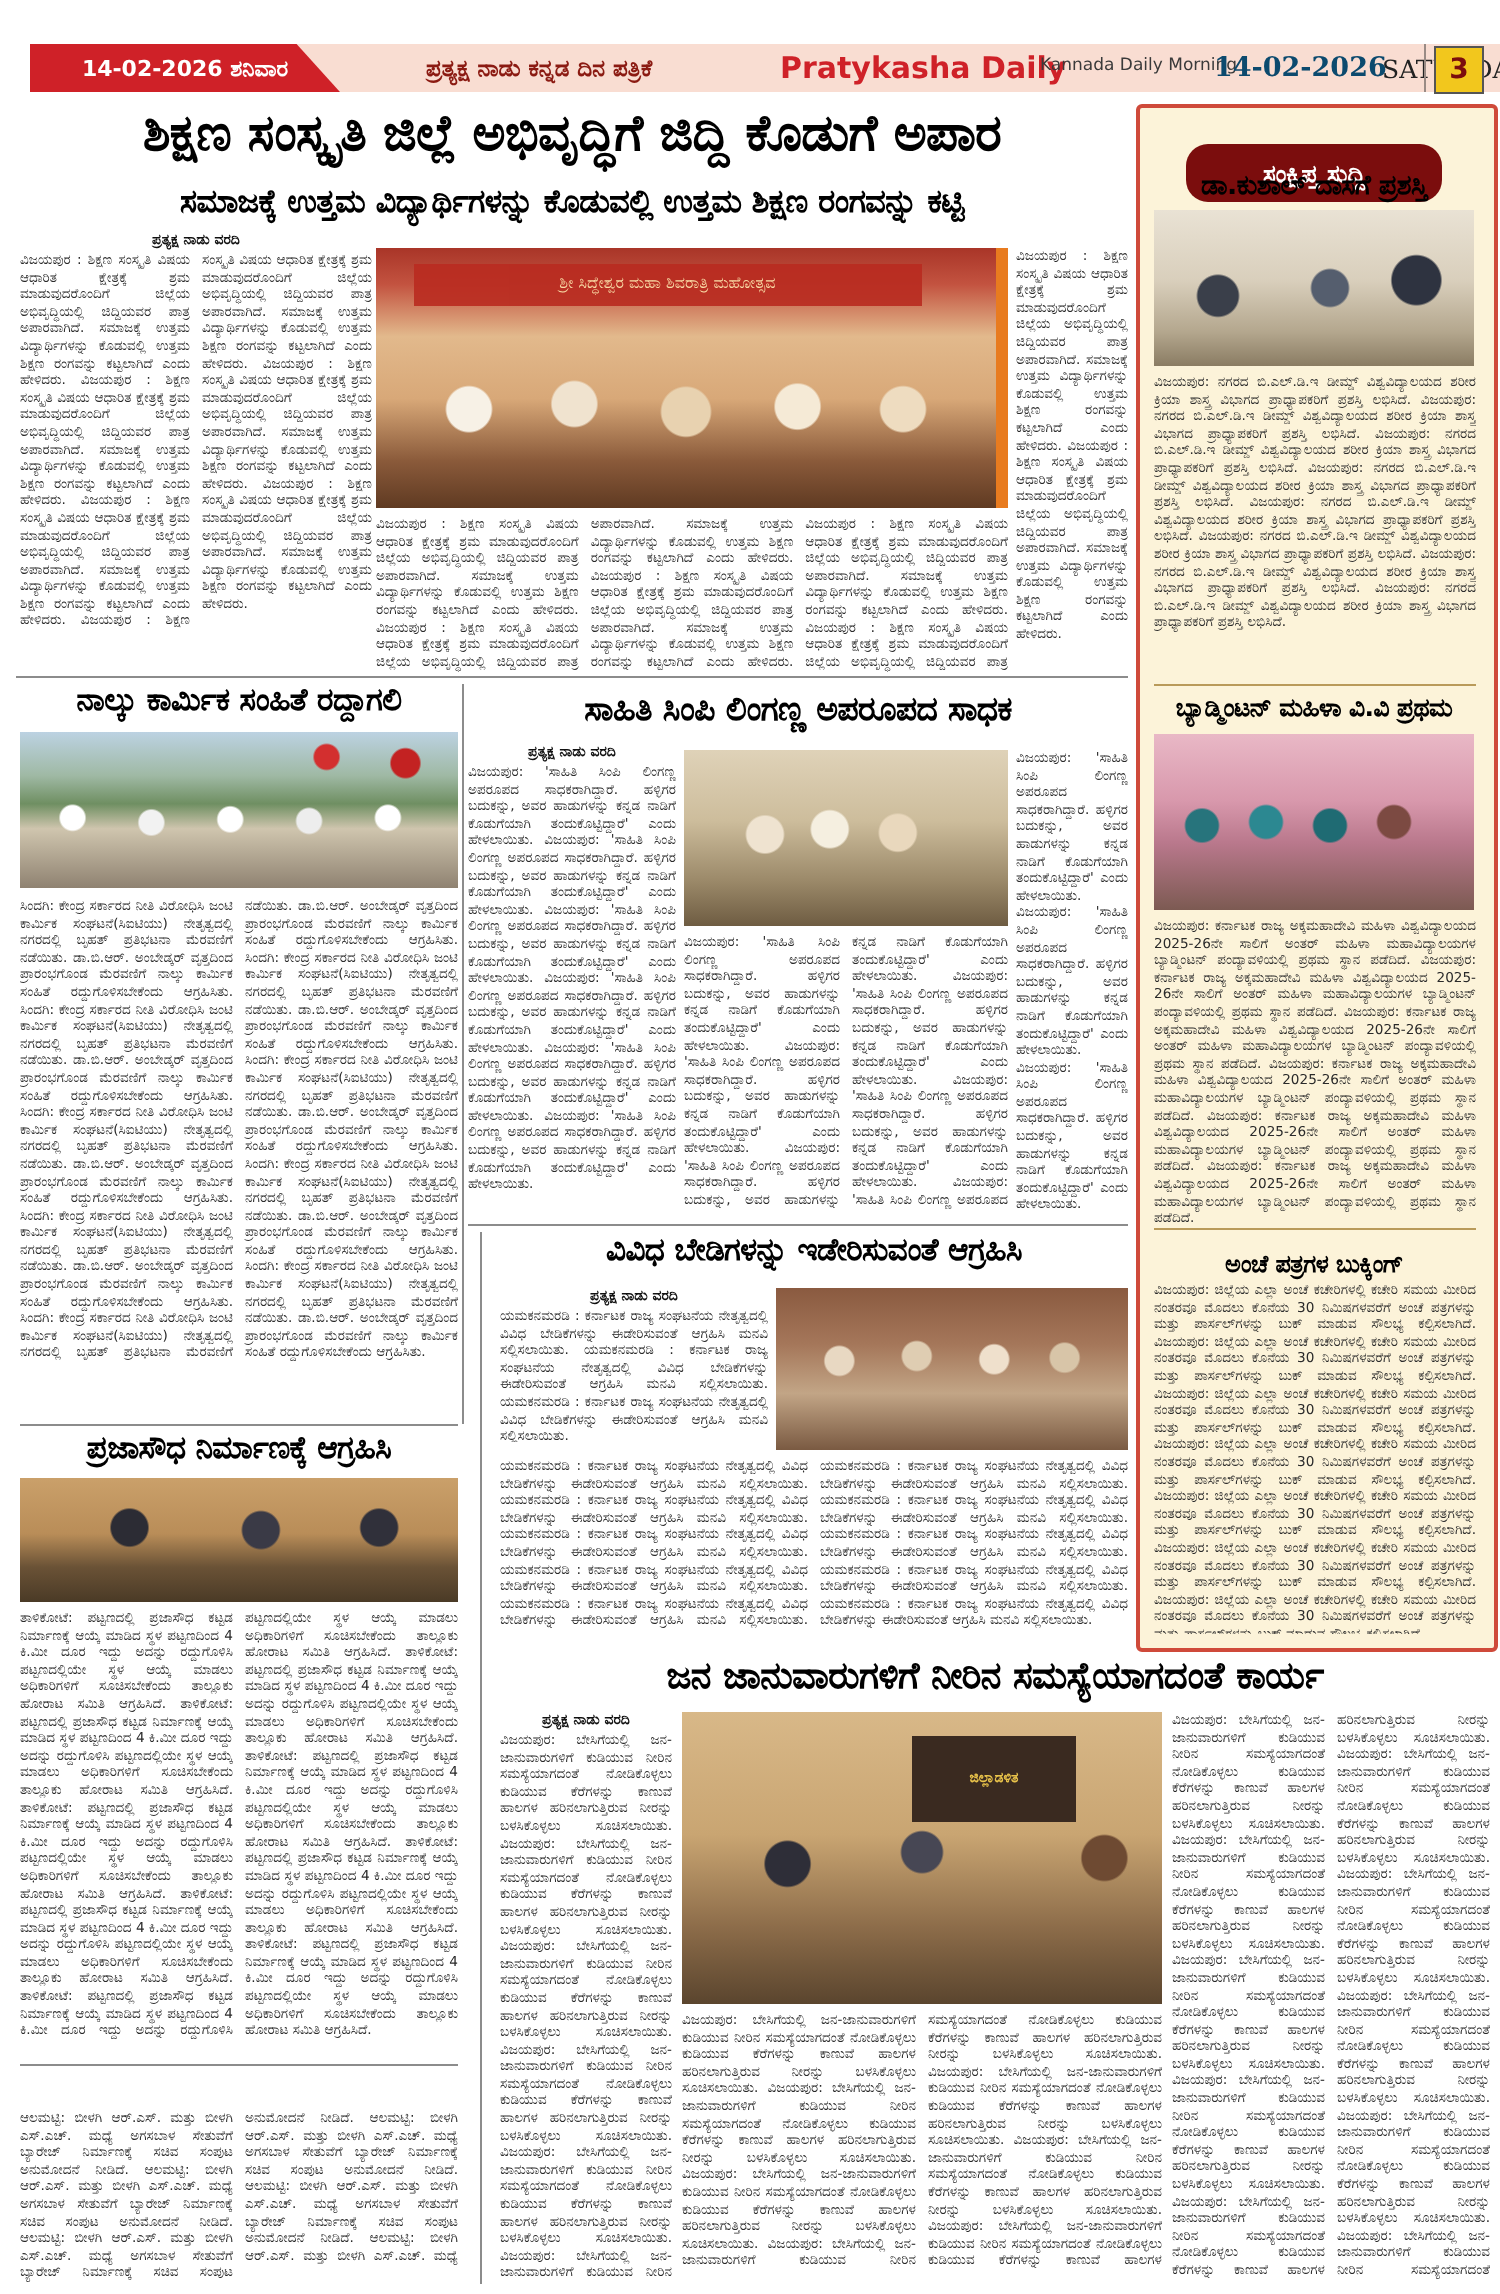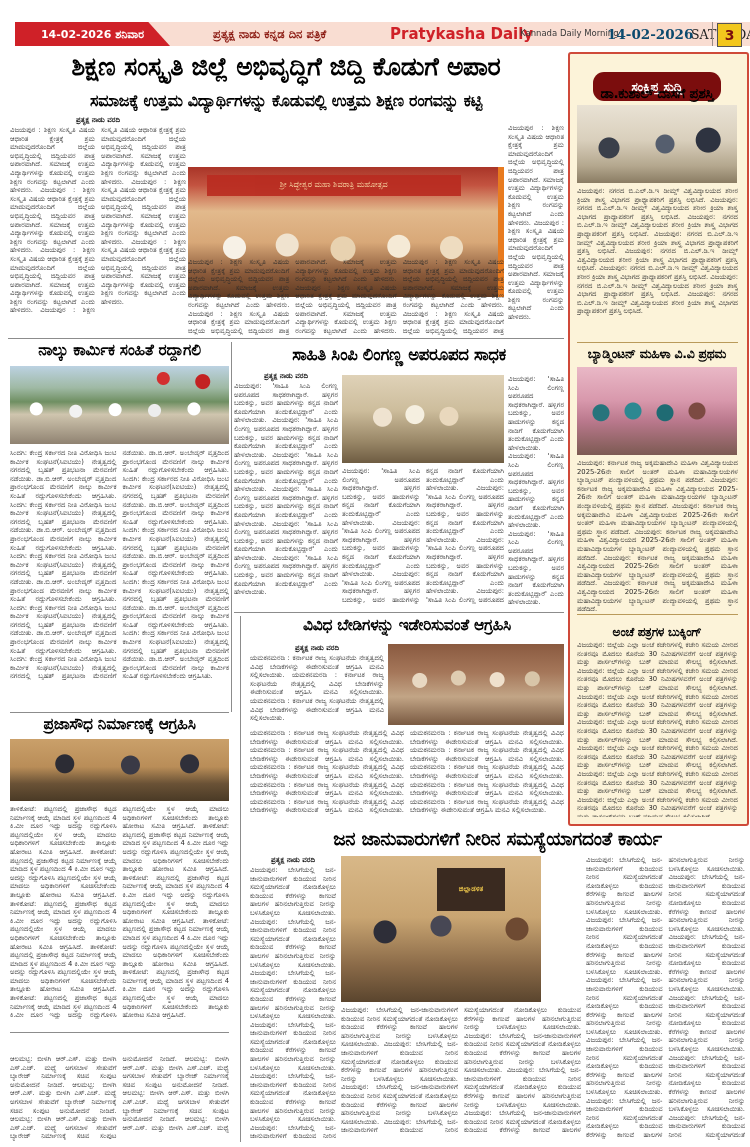--- a/index.html
+++ b/index.html
@@ -30,21 +30,21 @@
   .rule-v{background:#8c8c8c;width:1px;}
   
   .photo{overflow:hidden;position:absolute;}
   .ph-main{background:
       radial-gradient(circle at 15% 62%, #f7f1e6 0 11px, transparent 12px),
       radial-gradient(circle at 32% 60%, #f0e3cf 0 11px, transparent 12px),
       radial-gradient(circle at 50% 63%, #e8d2b0 0 12px, transparent 13px),
       radial-gradient(circle at 68% 61%, #f5ead6 0 11px, transparent 12px),
       radial-gradient(circle at 85% 62%, #eedcc0 0 11px, transparent 12px),
       linear-gradient(180deg,#a93528 0%,#c35340 14%,#e2b98c 34%,#d8a878 58%,#8a5a3a 82%,#5f3a22 100%);
-      border-right:6px solid #e87b1f;margin-top:43px;}
+      border-right:6px solid #e87b1f;}
   .ph-banner{position:absolute;left:6%;top:6%;width:82%;height:16%;background:#b92b20;color:#ffe9b0;
       font-size:8px;display:flex;align-items:center;justify-content:center;overflow:hidden;opacity:.9;}
   .ph-protest{background:
       radial-gradient(circle at 12% 55%, #ffffff 0 6px, transparent 7px),
       radial-gradient(circle at 30% 58%, #f2f2f2 0 6px, transparent 7px),
       radial-gradient(circle at 48% 56%, #ffffff 0 6px, transparent 7px),
       radial-gradient(circle at 66% 57%, #ededed 0 6px, transparent 7px),
       radial-gradient(circle at 84% 55%, #ffffff 0 6px, transparent 7px),
       radial-gradient(circle at 88% 20%, #c32222 0 7px, transparent 8px),
       radial-gradient(circle at 70% 16%, #d32f2f 0 6px, transparent 7px),
@@ -154,21 +154,21 @@
   <div class="abs fill cols2" style="left:10px;top:805px;width:219px;height:225px;">ತಾಳಿಕೋಟೆ: ಪಟ್ಟಣದಲ್ಲಿ ಪ್ರಜಾಸೌಧ ಕಟ್ಟಡ ನಿರ್ಮಾಣಕ್ಕೆ ಆಯ್ಕೆ ಮಾಡಿದ ಸ್ಥಳ ಪಟ್ಟಣದಿಂದ 4 ಕಿ.ಮೀ ದೂರ ಇದ್ದು ಅದನ್ನು ರದ್ದುಗೊಳಿಸಿ ಪಟ್ಟಣದಲ್ಲಿಯೇ ಸ್ಥಳ ಆಯ್ಕೆ ಮಾಡಲು ಅಧಿಕಾರಿಗಳಿಗೆ ಸೂಚಿಸಬೇಕೆಂದು ತಾಲ್ಲೂಕು ಹೋರಾಟ ಸಮಿತಿ ಆಗ್ರಹಿಸಿದೆ. ತಾಳಿಕೋಟೆ: ಪಟ್ಟಣದಲ್ಲಿ ಪ್ರಜಾಸೌಧ ಕಟ್ಟಡ ನಿರ್ಮಾಣಕ್ಕೆ ಆಯ್ಕೆ ಮಾಡಿದ ಸ್ಥಳ ಪಟ್ಟಣದಿಂದ 4 ಕಿ.ಮೀ ದೂರ ಇದ್ದು ಅದನ್ನು ರದ್ದುಗೊಳಿಸಿ ಪಟ್ಟಣದಲ್ಲಿಯೇ ಸ್ಥಳ ಆಯ್ಕೆ ಮಾಡಲು ಅಧಿಕಾರಿಗಳಿಗೆ ಸೂಚಿಸಬೇಕೆಂದು ತಾಲ್ಲೂಕು ಹೋರಾಟ ಸಮಿತಿ ಆಗ್ರಹಿಸಿದೆ. ತಾಳಿಕೋಟೆ: ಪಟ್ಟಣದಲ್ಲಿ ಪ್ರಜಾಸೌಧ ಕಟ್ಟಡ ನಿರ್ಮಾಣಕ್ಕೆ ಆಯ್ಕೆ ಮಾಡಿದ ಸ್ಥಳ ಪಟ್ಟಣದಿಂದ 4 ಕಿ.ಮೀ ದೂರ ಇದ್ದು ಅದನ್ನು ರದ್ದುಗೊಳಿಸಿ ಪಟ್ಟಣದಲ್ಲಿಯೇ ಸ್ಥಳ ಆಯ್ಕೆ ಮಾಡಲು ಅಧಿಕಾರಿಗಳಿಗೆ ಸೂಚಿಸಬೇಕೆಂದು ತಾಲ್ಲೂಕು ಹೋರಾಟ ಸಮಿತಿ ಆಗ್ರಹಿಸಿದೆ. ತಾಳಿಕೋಟೆ: ಪಟ್ಟಣದಲ್ಲಿ ಪ್ರಜಾಸೌಧ ಕಟ್ಟಡ ನಿರ್ಮಾಣಕ್ಕೆ ಆಯ್ಕೆ ಮಾಡಿದ ಸ್ಥಳ ಪಟ್ಟಣದಿಂದ 4 ಕಿ.ಮೀ ದೂರ ಇದ್ದು ಅದನ್ನು ರದ್ದುಗೊಳಿಸಿ ಪಟ್ಟಣದಲ್ಲಿಯೇ ಸ್ಥಳ ಆಯ್ಕೆ ಮಾಡಲು ಅಧಿಕಾರಿಗಳಿಗೆ ಸೂಚಿಸಬೇಕೆಂದು ತಾಲ್ಲೂಕು ಹೋರಾಟ ಸಮಿತಿ ಆಗ್ರಹಿಸಿದೆ. ತಾಳಿಕೋಟೆ: ಪಟ್ಟಣದಲ್ಲಿ ಪ್ರಜಾಸೌಧ ಕಟ್ಟಡ ನಿರ್ಮಾಣಕ್ಕೆ ಆಯ್ಕೆ ಮಾಡಿದ ಸ್ಥಳ ಪಟ್ಟಣದಿಂದ 4 ಕಿ.ಮೀ ದೂರ ಇದ್ದು ಅದನ್ನು ರದ್ದುಗೊಳಿಸಿ ಪಟ್ಟಣದಲ್ಲಿಯೇ ಸ್ಥಳ ಆಯ್ಕೆ ಮಾಡಲು ಅಧಿಕಾರಿಗಳಿಗೆ ಸೂಚಿಸಬೇಕೆಂದು ತಾಲ್ಲೂಕು ಹೋರಾಟ ಸಮಿತಿ ಆಗ್ರಹಿಸಿದೆ. ತಾಳಿಕೋಟೆ: ಪಟ್ಟಣದಲ್ಲಿ ಪ್ರಜಾಸೌಧ ಕಟ್ಟಡ ನಿರ್ಮಾಣಕ್ಕೆ ಆಯ್ಕೆ ಮಾಡಿದ ಸ್ಥಳ ಪಟ್ಟಣದಿಂದ 4 ಕಿ.ಮೀ ದೂರ ಇದ್ದು ಅದನ್ನು ರದ್ದುಗೊಳಿಸಿ ಪಟ್ಟಣದಲ್ಲಿಯೇ ಸ್ಥಳ ಆಯ್ಕೆ ಮಾಡಲು ಅಧಿಕಾರಿಗಳಿಗೆ ಸೂಚಿಸಬೇಕೆಂದು ತಾಲ್ಲೂಕು ಹೋರಾಟ ಸಮಿತಿ ಆಗ್ರಹಿಸಿದೆ. ತಾಳಿಕೋಟೆ: ಪಟ್ಟಣದಲ್ಲಿ ಪ್ರಜಾಸೌಧ ಕಟ್ಟಡ ನಿರ್ಮಾಣಕ್ಕೆ ಆಯ್ಕೆ ಮಾಡಿದ ಸ್ಥಳ ಪಟ್ಟಣದಿಂದ 4 ಕಿ.ಮೀ ದೂರ ಇದ್ದು ಅದನ್ನು ರದ್ದುಗೊಳಿಸಿ ಪಟ್ಟಣದಲ್ಲಿಯೇ ಸ್ಥಳ ಆಯ್ಕೆ ಮಾಡಲು ಅಧಿಕಾರಿಗಳಿಗೆ ಸೂಚಿಸಬೇಕೆಂದು ತಾಲ್ಲೂಕು ಹೋರಾಟ ಸಮಿತಿ ಆಗ್ರಹಿಸಿದೆ. ತಾಳಿಕೋಟೆ: ಪಟ್ಟಣದಲ್ಲಿ ಪ್ರಜಾಸೌಧ ಕಟ್ಟಡ ನಿರ್ಮಾಣಕ್ಕೆ ಆಯ್ಕೆ ಮಾಡಿದ ಸ್ಥಳ ಪಟ್ಟಣದಿಂದ 4 ಕಿ.ಮೀ ದೂರ ಇದ್ದು ಅದನ್ನು ರದ್ದುಗೊಳಿಸಿ ಪಟ್ಟಣದಲ್ಲಿಯೇ ಸ್ಥಳ ಆಯ್ಕೆ ಮಾಡಲು ಅಧಿಕಾರಿಗಳಿಗೆ ಸೂಚಿಸಬೇಕೆಂದು ತಾಲ್ಲೂಕು ಹೋರಾಟ ಸಮಿತಿ ಆಗ್ರಹಿಸಿದೆ. ತಾಳಿಕೋಟೆ: ಪಟ್ಟಣದಲ್ಲಿ ಪ್ರಜಾಸೌಧ ಕಟ್ಟಡ ನಿರ್ಮಾಣಕ್ಕೆ ಆಯ್ಕೆ ಮಾಡಿದ ಸ್ಥಳ ಪಟ್ಟಣದಿಂದ 4 ಕಿ.ಮೀ ದೂರ ಇದ್ದು ಅದನ್ನು ರದ್ದುಗೊಳಿಸಿ ಪಟ್ಟಣದಲ್ಲಿಯೇ ಸ್ಥಳ ಆಯ್ಕೆ ಮಾಡಲು ಅಧಿಕಾರಿಗಳಿಗೆ ಸೂಚಿಸಬೇಕೆಂದು ತಾಲ್ಲೂಕು ಹೋರಾಟ ಸಮಿತಿ ಆಗ್ರಹಿಸಿದೆ.</div>
   <div class="abs rule-h" style="left:10px;top:1032px;width:219px;"></div>
 
   <div class="abs fill cols2" style="left:10px;top:1055px;width:219px;height:86px;">ಆಲಮಟ್ಟಿ: ಬೀಳಗಿ ಆರ್.ಎಸ್. ಮತ್ತು ಬೀಳಗಿ ಎಸ್.ಎಚ್. ಮಧ್ಯೆ ಅಗಸಬಾಳ ಸೇತುವೆಗೆ ಬ್ಯಾರೇಜ್ ನಿರ್ಮಾಣಕ್ಕೆ ಸಚಿವ ಸಂಪುಟ ಅನುಮೋದನೆ ನೀಡಿದೆ. ಆಲಮಟ್ಟಿ: ಬೀಳಗಿ ಆರ್.ಎಸ್. ಮತ್ತು ಬೀಳಗಿ ಎಸ್.ಎಚ್. ಮಧ್ಯೆ ಅಗಸಬಾಳ ಸೇತುವೆಗೆ ಬ್ಯಾರೇಜ್ ನಿರ್ಮಾಣಕ್ಕೆ ಸಚಿವ ಸಂಪುಟ ಅನುಮೋದನೆ ನೀಡಿದೆ. ಆಲಮಟ್ಟಿ: ಬೀಳಗಿ ಆರ್.ಎಸ್. ಮತ್ತು ಬೀಳಗಿ ಎಸ್.ಎಚ್. ಮಧ್ಯೆ ಅಗಸಬಾಳ ಸೇತುವೆಗೆ ಬ್ಯಾರೇಜ್ ನಿರ್ಮಾಣಕ್ಕೆ ಸಚಿವ ಸಂಪುಟ ಅನುಮೋದನೆ ನೀಡಿದೆ. ಆಲಮಟ್ಟಿ: ಬೀಳಗಿ ಆರ್.ಎಸ್. ಮತ್ತು ಬೀಳಗಿ ಎಸ್.ಎಚ್. ಮಧ್ಯೆ ಅಗಸಬಾಳ ಸೇತುವೆಗೆ ಬ್ಯಾರೇಜ್ ನಿರ್ಮಾಣಕ್ಕೆ ಸಚಿವ ಸಂಪುಟ ಅನುಮೋದನೆ ನೀಡಿದೆ. ಆಲಮಟ್ಟಿ: ಬೀಳಗಿ ಆರ್.ಎಸ್. ಮತ್ತು ಬೀಳಗಿ ಎಸ್.ಎಚ್. ಮಧ್ಯೆ ಅಗಸಬಾಳ ಸೇತುವೆಗೆ ಬ್ಯಾರೇಜ್ ನಿರ್ಮಾಣಕ್ಕೆ ಸಚಿವ ಸಂಪುಟ ಅನುಮೋದನೆ ನೀಡಿದೆ. ಆಲಮಟ್ಟಿ: ಬೀಳಗಿ ಆರ್.ಎಸ್. ಮತ್ತು ಬೀಳಗಿ ಎಸ್.ಎಚ್. ಮಧ್ಯೆ ಅಗಸಬಾಳ ಸೇತುವೆಗೆ ಬ್ಯಾರೇಜ್ ನಿರ್ಮಾಣಕ್ಕೆ ಸಚಿವ ಸಂಪುಟ ಅನುಮೋದನೆ ನೀಡಿದೆ.</div>
 
   <div class="abs headline" style="left:250px;top:828px;width:495px;font-size:18.5px;">ಜನ ಜಾನುವಾರುಗಳಿಗೆ ನೀರಿನ ಸಮಸ್ಯೆಯಾಗದಂತೆ ಕಾರ್ಯ</div>
   <div class="abs" style="left:250px;top:856px;width:86px;height:286px;">
     <div class="byline">ಪ್ರತ್ಯಕ್ಷ ನಾಡು ವರದಿ</div>
     <div class="fill" style="height:272px;">ವಿಜಯಪುರ: ಬೇಸಿಗೆಯಲ್ಲಿ ಜನ-ಜಾನುವಾರುಗಳಿಗೆ ಕುಡಿಯುವ ನೀರಿನ ಸಮಸ್ಯೆಯಾಗದಂತೆ ನೋಡಿಕೊಳ್ಳಲು ಕುಡಿಯುವ ಕೆರೆಗಳನ್ನು ಕಾಣುವೆ ಹಾಲಗಳ ಹರಿನಲಾಗುತ್ತಿರುವ ನೀರನ್ನು ಬಳಸಿಕೊಳ್ಳಲು ಸೂಚಿಸಲಾಯಿತು. ವಿಜಯಪುರ: ಬೇಸಿಗೆಯಲ್ಲಿ ಜನ-ಜಾನುವಾರುಗಳಿಗೆ ಕುಡಿಯುವ ನೀರಿನ ಸಮಸ್ಯೆಯಾಗದಂತೆ ನೋಡಿಕೊಳ್ಳಲು ಕುಡಿಯುವ ಕೆರೆಗಳನ್ನು ಕಾಣುವೆ ಹಾಲಗಳ ಹರಿನಲಾಗುತ್ತಿರುವ ನೀರನ್ನು ಬಳಸಿಕೊಳ್ಳಲು ಸೂಚಿಸಲಾಯಿತು. ವಿಜಯಪುರ: ಬೇಸಿಗೆಯಲ್ಲಿ ಜನ-ಜಾನುವಾರುಗಳಿಗೆ ಕುಡಿಯುವ ನೀರಿನ ಸಮಸ್ಯೆಯಾಗದಂತೆ ನೋಡಿಕೊಳ್ಳಲು ಕುಡಿಯುವ ಕೆರೆಗಳನ್ನು ಕಾಣುವೆ ಹಾಲಗಳ ಹರಿನಲಾಗುತ್ತಿರುವ ನೀರನ್ನು ಬಳಸಿಕೊಳ್ಳಲು ಸೂಚಿಸಲಾಯಿತು. ವಿಜಯಪುರ: ಬೇಸಿಗೆಯಲ್ಲಿ ಜನ-ಜಾನುವಾರುಗಳಿಗೆ ಕುಡಿಯುವ ನೀರಿನ ಸಮಸ್ಯೆಯಾಗದಂತೆ ನೋಡಿಕೊಳ್ಳಲು ಕುಡಿಯುವ ಕೆರೆಗಳನ್ನು ಕಾಣುವೆ ಹಾಲಗಳ ಹರಿನಲಾಗುತ್ತಿರುವ ನೀರನ್ನು ಬಳಸಿಕೊಳ್ಳಲು ಸೂಚಿಸಲಾಯಿತು. ವಿಜಯಪುರ: ಬೇಸಿಗೆಯಲ್ಲಿ ಜನ-ಜಾನುವಾರುಗಳಿಗೆ ಕುಡಿಯುವ ನೀರಿನ ಸಮಸ್ಯೆಯಾಗದಂತೆ ನೋಡಿಕೊಳ್ಳಲು ಕುಡಿಯುವ ಕೆರೆಗಳನ್ನು ಕಾಣುವೆ ಹಾಲಗಳ ಹರಿನಲಾಗುತ್ತಿರುವ ನೀರನ್ನು ಬಳಸಿಕೊಳ್ಳಲು ಸೂಚಿಸಲಾಯಿತು. ವಿಜಯಪುರ: ಬೇಸಿಗೆಯಲ್ಲಿ ಜನ-ಜಾನುವಾರುಗಳಿಗೆ ಕುಡಿಯುವ ನೀರಿನ ಸಮಸ್ಯೆಯಾಗದಂತೆ ನೋಡಿಕೊಳ್ಳಲು ಕುಡಿಯುವ ಕೆರೆಗಳನ್ನು ಕಾಣುವೆ ಹಾಲಗಳ ಹರಿನಲಾಗುತ್ತಿರುವ ನೀರನ್ನು ಬಳಸಿಕೊಳ್ಳಲು ಸೂಚಿಸಲಾಯಿತು.</div>
   </div>
-  <div class="photo ph-meeting" style="left:341px;top:856px;width:200px;height:146px;">
+  <div class="photo ph-meeting" style="left:341px;top:856px;width:240px;height:146px;">
     <div class="ph-board">ಜಿಲ್ಲಾಡಳಿತ</div>
   </div>
   <div class="abs fill cols2" style="left:586px;top:856px;width:159px;height:286px;">ವಿಜಯಪುರ: ಬೇಸಿಗೆಯಲ್ಲಿ ಜನ-ಜಾನುವಾರುಗಳಿಗೆ ಕುಡಿಯುವ ನೀರಿನ ಸಮಸ್ಯೆಯಾಗದಂತೆ ನೋಡಿಕೊಳ್ಳಲು ಕುಡಿಯುವ ಕೆರೆಗಳನ್ನು ಕಾಣುವೆ ಹಾಲಗಳ ಹರಿನಲಾಗುತ್ತಿರುವ ನೀರನ್ನು ಬಳಸಿಕೊಳ್ಳಲು ಸೂಚಿಸಲಾಯಿತು. ವಿಜಯಪುರ: ಬೇಸಿಗೆಯಲ್ಲಿ ಜನ-ಜಾನುವಾರುಗಳಿಗೆ ಕುಡಿಯುವ ನೀರಿನ ಸಮಸ್ಯೆಯಾಗದಂತೆ ನೋಡಿಕೊಳ್ಳಲು ಕುಡಿಯುವ ಕೆರೆಗಳನ್ನು ಕಾಣುವೆ ಹಾಲಗಳ ಹರಿನಲಾಗುತ್ತಿರುವ ನೀರನ್ನು ಬಳಸಿಕೊಳ್ಳಲು ಸೂಚಿಸಲಾಯಿತು. ವಿಜಯಪುರ: ಬೇಸಿಗೆಯಲ್ಲಿ ಜನ-ಜಾನುವಾರುಗಳಿಗೆ ಕುಡಿಯುವ ನೀರಿನ ಸಮಸ್ಯೆಯಾಗದಂತೆ ನೋಡಿಕೊಳ್ಳಲು ಕುಡಿಯುವ ಕೆರೆಗಳನ್ನು ಕಾಣುವೆ ಹಾಲಗಳ ಹರಿನಲಾಗುತ್ತಿರುವ ನೀರನ್ನು ಬಳಸಿಕೊಳ್ಳಲು ಸೂಚಿಸಲಾಯಿತು. ವಿಜಯಪುರ: ಬೇಸಿಗೆಯಲ್ಲಿ ಜನ-ಜಾನುವಾರುಗಳಿಗೆ ಕುಡಿಯುವ ನೀರಿನ ಸಮಸ್ಯೆಯಾಗದಂತೆ ನೋಡಿಕೊಳ್ಳಲು ಕುಡಿಯುವ ಕೆರೆಗಳನ್ನು ಕಾಣುವೆ ಹಾಲಗಳ ಹರಿನಲಾಗುತ್ತಿರುವ ನೀರನ್ನು ಬಳಸಿಕೊಳ್ಳಲು ಸೂಚಿಸಲಾಯಿತು. ವಿಜಯಪುರ: ಬೇಸಿಗೆಯಲ್ಲಿ ಜನ-ಜಾನುವಾರುಗಳಿಗೆ ಕುಡಿಯುವ ನೀರಿನ ಸಮಸ್ಯೆಯಾಗದಂತೆ ನೋಡಿಕೊಳ್ಳಲು ಕುಡಿಯುವ ಕೆರೆಗಳನ್ನು ಕಾಣುವೆ ಹಾಲಗಳ ಹರಿನಲಾಗುತ್ತಿರುವ ನೀರನ್ನು ಬಳಸಿಕೊಳ್ಳಲು ಸೂಚಿಸಲಾಯಿತು. ವಿಜಯಪುರ: ಬೇಸಿಗೆಯಲ್ಲಿ ಜನ-ಜಾನುವಾರುಗಳಿಗೆ ಕುಡಿಯುವ ನೀರಿನ ಸಮಸ್ಯೆಯಾಗದಂತೆ ನೋಡಿಕೊಳ್ಳಲು ಕುಡಿಯುವ ಕೆರೆಗಳನ್ನು ಕಾಣುವೆ ಹಾಲಗಳ ಹರಿನಲಾಗುತ್ತಿರುವ ನೀರನ್ನು ಬಳಸಿಕೊಳ್ಳಲು ಸೂಚಿಸಲಾಯಿತು. ವಿಜಯಪುರ: ಬೇಸಿಗೆಯಲ್ಲಿ ಜನ-ಜಾನುವಾರುಗಳಿಗೆ ಕುಡಿಯುವ ನೀರಿನ ಸಮಸ್ಯೆಯಾಗದಂತೆ ನೋಡಿಕೊಳ್ಳಲು ಕುಡಿಯುವ ಕೆರೆಗಳನ್ನು ಕಾಣುವೆ ಹಾಲಗಳ ಹರಿನಲಾಗುತ್ತಿರುವ ನೀರನ್ನು ಬಳಸಿಕೊಳ್ಳಲು ಸೂಚಿಸಲಾಯಿತು. ವಿಜಯಪುರ: ಬೇಸಿಗೆಯಲ್ಲಿ ಜನ-ಜಾನುವಾರುಗಳಿಗೆ ಕುಡಿಯುವ ನೀರಿನ ಸಮಸ್ಯೆಯಾಗದಂತೆ ನೋಡಿಕೊಳ್ಳಲು ಕುಡಿಯುವ ಕೆರೆಗಳನ್ನು ಕಾಣುವೆ ಹಾಲಗಳ ಹರಿನಲಾಗುತ್ತಿರುವ ನೀರನ್ನು ಬಳಸಿಕೊಳ್ಳಲು ಸೂಚಿಸಲಾಯಿತು. ವಿಜಯಪುರ: ಬೇಸಿಗೆಯಲ್ಲಿ ಜನ-ಜಾನುವಾರುಗಳಿಗೆ ಕುಡಿಯುವ ನೀರಿನ ಸಮಸ್ಯೆಯಾಗದಂತೆ ನೋಡಿಕೊಳ್ಳಲು ಕುಡಿಯುವ ಕೆರೆಗಳನ್ನು ಕಾಣುವೆ ಹಾಲಗಳ ಹರಿನಲಾಗುತ್ತಿರುವ ನೀರನ್ನು ಬಳಸಿಕೊಳ್ಳಲು ಸೂಚಿಸಲಾಯಿತು. ವಿಜಯಪುರ: ಬೇಸಿಗೆಯಲ್ಲಿ ಜನ-ಜಾನುವಾರುಗಳಿಗೆ ಕುಡಿಯುವ ನೀರಿನ ಸಮಸ್ಯೆಯಾಗದಂತೆ ನೋಡಿಕೊಳ್ಳಲು ಕುಡಿಯುವ ಕೆರೆಗಳನ್ನು ಕಾಣುವೆ ಹಾಲಗಳ ಹರಿನಲಾಗುತ್ತಿರುವ ನೀರನ್ನು ಬಳಸಿಕೊಳ್ಳಲು ಸೂಚಿಸಲಾಯಿತು.</div>
   <div class="abs fill cols2" style="left:341px;top:1006px;width:240px;height:136px;">ವಿಜಯಪುರ: ಬೇಸಿಗೆಯಲ್ಲಿ ಜನ-ಜಾನುವಾರುಗಳಿಗೆ ಕುಡಿಯುವ ನೀರಿನ ಸಮಸ್ಯೆಯಾಗದಂತೆ ನೋಡಿಕೊಳ್ಳಲು ಕುಡಿಯುವ ಕೆರೆಗಳನ್ನು ಕಾಣುವೆ ಹಾಲಗಳ ಹರಿನಲಾಗುತ್ತಿರುವ ನೀರನ್ನು ಬಳಸಿಕೊಳ್ಳಲು ಸೂಚಿಸಲಾಯಿತು. ವಿಜಯಪುರ: ಬೇಸಿಗೆಯಲ್ಲಿ ಜನ-ಜಾನುವಾರುಗಳಿಗೆ ಕುಡಿಯುವ ನೀರಿನ ಸಮಸ್ಯೆಯಾಗದಂತೆ ನೋಡಿಕೊಳ್ಳಲು ಕುಡಿಯುವ ಕೆರೆಗಳನ್ನು ಕಾಣುವೆ ಹಾಲಗಳ ಹರಿನಲಾಗುತ್ತಿರುವ ನೀರನ್ನು ಬಳಸಿಕೊಳ್ಳಲು ಸೂಚಿಸಲಾಯಿತು. ವಿಜಯಪುರ: ಬೇಸಿಗೆಯಲ್ಲಿ ಜನ-ಜಾನುವಾರುಗಳಿಗೆ ಕುಡಿಯುವ ನೀರಿನ ಸಮಸ್ಯೆಯಾಗದಂತೆ ನೋಡಿಕೊಳ್ಳಲು ಕುಡಿಯುವ ಕೆರೆಗಳನ್ನು ಕಾಣುವೆ ಹಾಲಗಳ ಹರಿನಲಾಗುತ್ತಿರುವ ನೀರನ್ನು ಬಳಸಿಕೊಳ್ಳಲು ಸೂಚಿಸಲಾಯಿತು. ವಿಜಯಪುರ: ಬೇಸಿಗೆಯಲ್ಲಿ ಜನ-ಜಾನುವಾರುಗಳಿಗೆ ಕುಡಿಯುವ ನೀರಿನ ಸಮಸ್ಯೆಯಾಗದಂತೆ ನೋಡಿಕೊಳ್ಳಲು ಕುಡಿಯುವ ಕೆರೆಗಳನ್ನು ಕಾಣುವೆ ಹಾಲಗಳ ಹರಿನಲಾಗುತ್ತಿರುವ ನೀರನ್ನು ಬಳಸಿಕೊಳ್ಳಲು ಸೂಚಿಸಲಾಯಿತು. ವಿಜಯಪುರ: ಬೇಸಿಗೆಯಲ್ಲಿ ಜನ-ಜಾನುವಾರುಗಳಿಗೆ ಕುಡಿಯುವ ನೀರಿನ ಸಮಸ್ಯೆಯಾಗದಂತೆ ನೋಡಿಕೊಳ್ಳಲು ಕುಡಿಯುವ ಕೆರೆಗಳನ್ನು ಕಾಣುವೆ ಹಾಲಗಳ ಹರಿನಲಾಗುತ್ತಿರುವ ನೀರನ್ನು ಬಳಸಿಕೊಳ್ಳಲು ಸೂಚಿಸಲಾಯಿತು. ವಿಜಯಪುರ: ಬೇಸಿಗೆಯಲ್ಲಿ ಜನ-ಜಾನುವಾರುಗಳಿಗೆ ಕುಡಿಯುವ ನೀರಿನ ಸಮಸ್ಯೆಯಾಗದಂತೆ ನೋಡಿಕೊಳ್ಳಲು ಕುಡಿಯುವ ಕೆರೆಗಳನ್ನು ಕಾಣುವೆ ಹಾಲಗಳ ಹರಿನಲಾಗುತ್ತಿರುವ ನೀರನ್ನು ಬಳಸಿಕೊಳ್ಳಲು ಸೂಚಿಸಲಾಯಿತು. ವಿಜಯಪುರ: ಬೇಸಿಗೆಯಲ್ಲಿ ಜನ-ಜಾನುವಾರುಗಳಿಗೆ ಕುಡಿಯುವ ನೀರಿನ ಸಮಸ್ಯೆಯಾಗದಂತೆ ನೋಡಿಕೊಳ್ಳಲು ಕುಡಿಯುವ ಕೆರೆಗಳನ್ನು ಕಾಣುವೆ ಹಾಲಗಳ ಹರಿನಲಾಗುತ್ತಿರುವ ನೀರನ್ನು ಬಳಸಿಕೊಳ್ಳಲು ಸೂಚಿಸಲಾಯಿತು. ವಿಜಯಪುರ: ಬೇಸಿಗೆಯಲ್ಲಿ ಜನ-ಜಾನುವಾರುಗಳಿಗೆ ಕುಡಿಯುವ ನೀರಿನ ಸಮಸ್ಯೆಯಾಗದಂತೆ ನೋಡಿಕೊಳ್ಳಲು ಕುಡಿಯುವ ಕೆರೆಗಳನ್ನು ಕಾಣುವೆ ಹಾಲಗಳ ಹರಿನಲಾಗುತ್ತಿರುವ ನೀರನ್ನು ಬಳಸಿಕೊಳ್ಳಲು ಸೂಚಿಸಲಾಯಿತು.</div>
 
   <div class="abs sidebar" style="left:568px;top:52px;width:177px;height:770px;">
     <div class="abs pill" style="left:23px;top:18px;width:128px;height:29px;">ಸಂಕ್ಷಿಪ್ತ ಸುದ್ದಿ</div>
     <div class="abs sb-h" style="left:4px;top:31px;width:166px;font-size:13.5px;">ಡಾ.ಕುಶಾಲ್ ದಾಸಗೆ ಪ್ರಶಸ್ತಿ</div>
     <div class="photo ph-office" style="left:7px;top:51px;width:160px;height:78px;"></div>
     <div class="abs fill" style="left:7px;top:133px;width:161px;height:152px;">ವಿಜಯಪುರ: ನಗರದ ಬಿ.ಎಲ್.ಡಿ.ಇ ಡೀಮ್ಡ್ ವಿಶ್ವವಿದ್ಯಾಲಯದ ಶರೀರ ಕ್ರಿಯಾ ಶಾಸ್ತ್ರ ವಿಭಾಗದ ಪ್ರಾಧ್ಯಾಪಕರಿಗೆ ಪ್ರಶಸ್ತಿ ಲಭಿಸಿದೆ. ವಿಜಯಪುರ: ನಗರದ ಬಿ.ಎಲ್.ಡಿ.ಇ ಡೀಮ್ಡ್ ವಿಶ್ವವಿದ್ಯಾಲಯದ ಶರೀರ ಕ್ರಿಯಾ ಶಾಸ್ತ್ರ ವಿಭಾಗದ ಪ್ರಾಧ್ಯಾಪಕರಿಗೆ ಪ್ರಶಸ್ತಿ ಲಭಿಸಿದೆ. ವಿಜಯಪುರ: ನಗರದ ಬಿ.ಎಲ್.ಡಿ.ಇ ಡೀಮ್ಡ್ ವಿಶ್ವವಿದ್ಯಾಲಯದ ಶರೀರ ಕ್ರಿಯಾ ಶಾಸ್ತ್ರ ವಿಭಾಗದ ಪ್ರಾಧ್ಯಾಪಕರಿಗೆ ಪ್ರಶಸ್ತಿ ಲಭಿಸಿದೆ. ವಿಜಯಪುರ: ನಗರದ ಬಿ.ಎಲ್.ಡಿ.ಇ ಡೀಮ್ಡ್ ವಿಶ್ವವಿದ್ಯಾಲಯದ ಶರೀರ ಕ್ರಿಯಾ ಶಾಸ್ತ್ರ ವಿಭಾಗದ ಪ್ರಾಧ್ಯಾಪಕರಿಗೆ ಪ್ರಶಸ್ತಿ ಲಭಿಸಿದೆ. ವಿಜಯಪುರ: ನಗರದ ಬಿ.ಎಲ್.ಡಿ.ಇ ಡೀಮ್ಡ್ ವಿಶ್ವವಿದ್ಯಾಲಯದ ಶರೀರ ಕ್ರಿಯಾ ಶಾಸ್ತ್ರ ವಿಭಾಗದ ಪ್ರಾಧ್ಯಾಪಕರಿಗೆ ಪ್ರಶಸ್ತಿ ಲಭಿಸಿದೆ. ವಿಜಯಪುರ: ನಗರದ ಬಿ.ಎಲ್.ಡಿ.ಇ ಡೀಮ್ಡ್ ವಿಶ್ವವಿದ್ಯಾಲಯದ ಶರೀರ ಕ್ರಿಯಾ ಶಾಸ್ತ್ರ ವಿಭಾಗದ ಪ್ರಾಧ್ಯಾಪಕರಿಗೆ ಪ್ರಶಸ್ತಿ ಲಭಿಸಿದೆ. ವಿಜಯಪುರ: ನಗರದ ಬಿ.ಎಲ್.ಡಿ.ಇ ಡೀಮ್ಡ್ ವಿಶ್ವವಿದ್ಯಾಲಯದ ಶರೀರ ಕ್ರಿಯಾ ಶಾಸ್ತ್ರ ವಿಭಾಗದ ಪ್ರಾಧ್ಯಾಪಕರಿಗೆ ಪ್ರಶಸ್ತಿ ಲಭಿಸಿದೆ. ವಿಜಯಪುರ: ನಗರದ ಬಿ.ಎಲ್.ಡಿ.ಇ ಡೀಮ್ಡ್ ವಿಶ್ವವಿದ್ಯಾಲಯದ ಶರೀರ ಕ್ರಿಯಾ ಶಾಸ್ತ್ರ ವಿಭಾಗದ ಪ್ರಾಧ್ಯಾಪಕರಿಗೆ ಪ್ರಶಸ್ತಿ ಲಭಿಸಿದೆ.</div>

